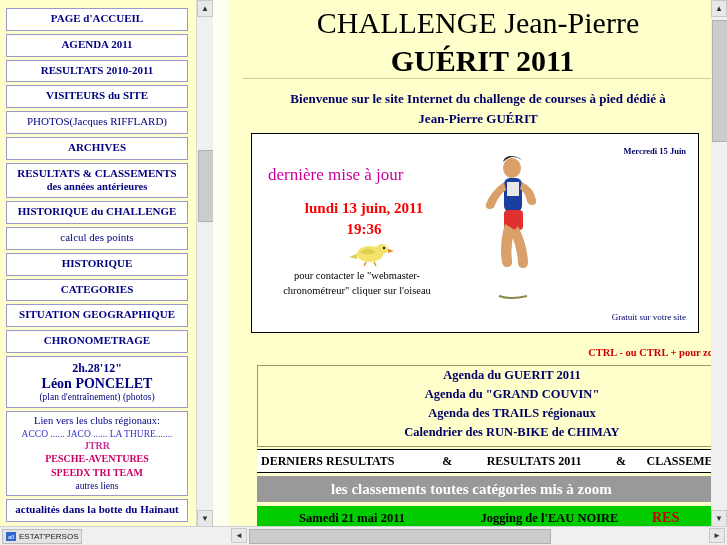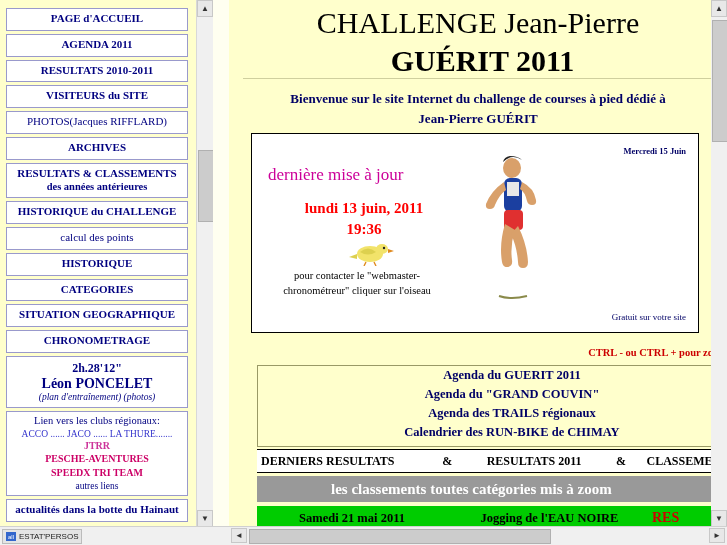--- a/index.html
+++ b/index.html
@@ -96,21 +96,21 @@
   .timebox {
     border: 1px solid #9999cc;
     background: #ffffff;
     margin-bottom: 3px;
     padding: 4px 2px 5px 2px;
     text-align: center;
     color: #000080;
   }
   .timebox .t1 { font-weight: bold; font-size: 12px; }
   .timebox .t2 { font-weight: bold; font-size: 14px; }
-  .timebox .t3 { font-size: 9.5px; font-style: italic; }
+  .timebox .t3 { font-size: 9.5px; }
 
   
   .sb-scroll {
     position: absolute;
     left: 196px;
     top: 0;
     width: 16px;
     height: 527px;
     background: #f0f0f0;
     border-left: 1px solid #d8d8d8;

